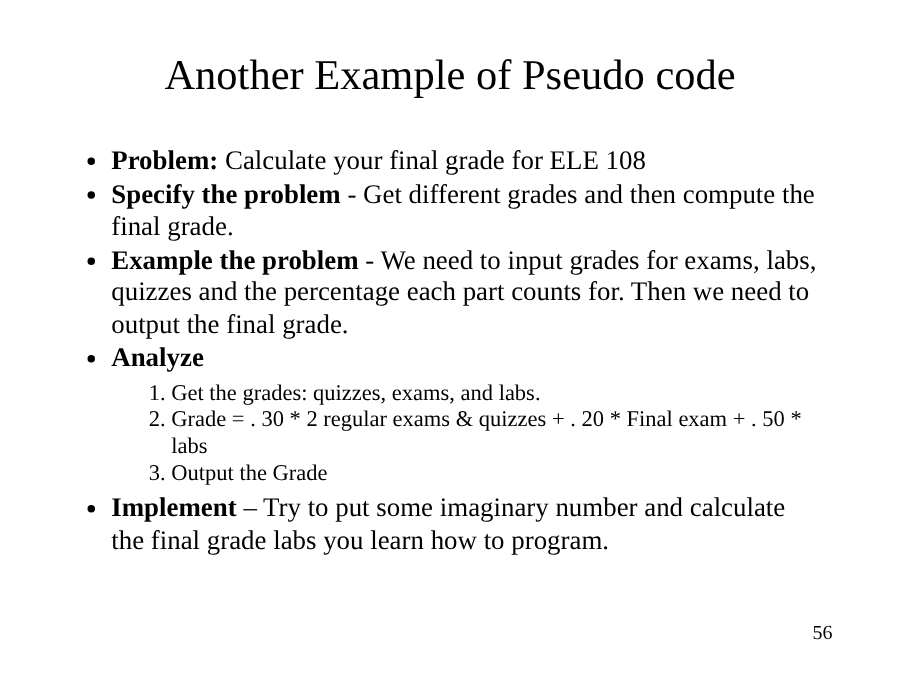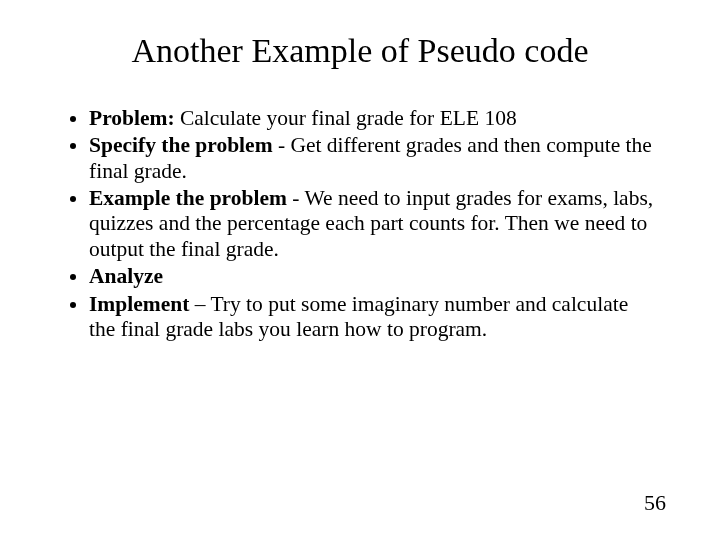--- a/index.html
+++ b/index.html
@@ -15,21 +15,21 @@
     box-sizing: border-box;
     width: 720px;
     height: 540px;
     padding: 24px 54px 20px 54px;
     position: relative;
   }
   .title {
     text-align: center;
     font-size: 34px;
     font-weight: 400;
-    margin: 8px 0 36px 0;
+    margin: 18px 0 36px 0;
   }
   ul.main {
     list-style-type: disc;
     margin: 11px;
     padding-left: 24px;
     font-size: 21.5px;
     line-height: 1.18;
   }
   ul.main > li {
     margin-bottom: 2px;
@@ -42,21 +42,21 @@
     line-height: 1.15;
   }
   ol.sub > li {
     margin-bottom: 1px;
   }
   .bold { font-weight: bold; }
   .page-num {
     position: absolute;
     right: 54px;
     bottom: 24px;
-    font-size: 22px;
+    font-size: 16px;
   }
 </style>
 </head>
 <body>
 
 <div class="slide">
 
   <div class="title">Another Example of Pseudo code</div>
 
   <ul class="main">
@@ -64,20 +64,25 @@
       <span class="bold">Problem:</span><span> Calculate your final grade for ELE 108</span>
     </li>
     <li>
       <span class="bold">Specify the problem</span><span> - Get different grades and then compute the final grade.</span>
     </li>
     <li>
       <span class="bold">Example the problem</span><span> - We need to input grades for exams, labs, quizzes and the percentage each part counts for.  Then we need to output the final grade.</span>
     </li>
     <li>
       <span class="bold">Analyze</span>
+      <ol class="sub">
+        <li>Get the grades: quizzes, exams, and labs.</li>
+        <li>Grade = . 30 * 2 regular exams &amp; quizzes  +  . 20 * Final exam + . 50 * labs</li>
+        <li>Output the Grade</li>
+      </ol>
     </li>
     <li>
       <span class="bold">Implement</span><span> – Try to put some imaginary number and calculate the final grade labs you learn how to program.</span>
     </li>
   </ul>
 
   <div class="page-num">56</div>
 
 </div>
 

